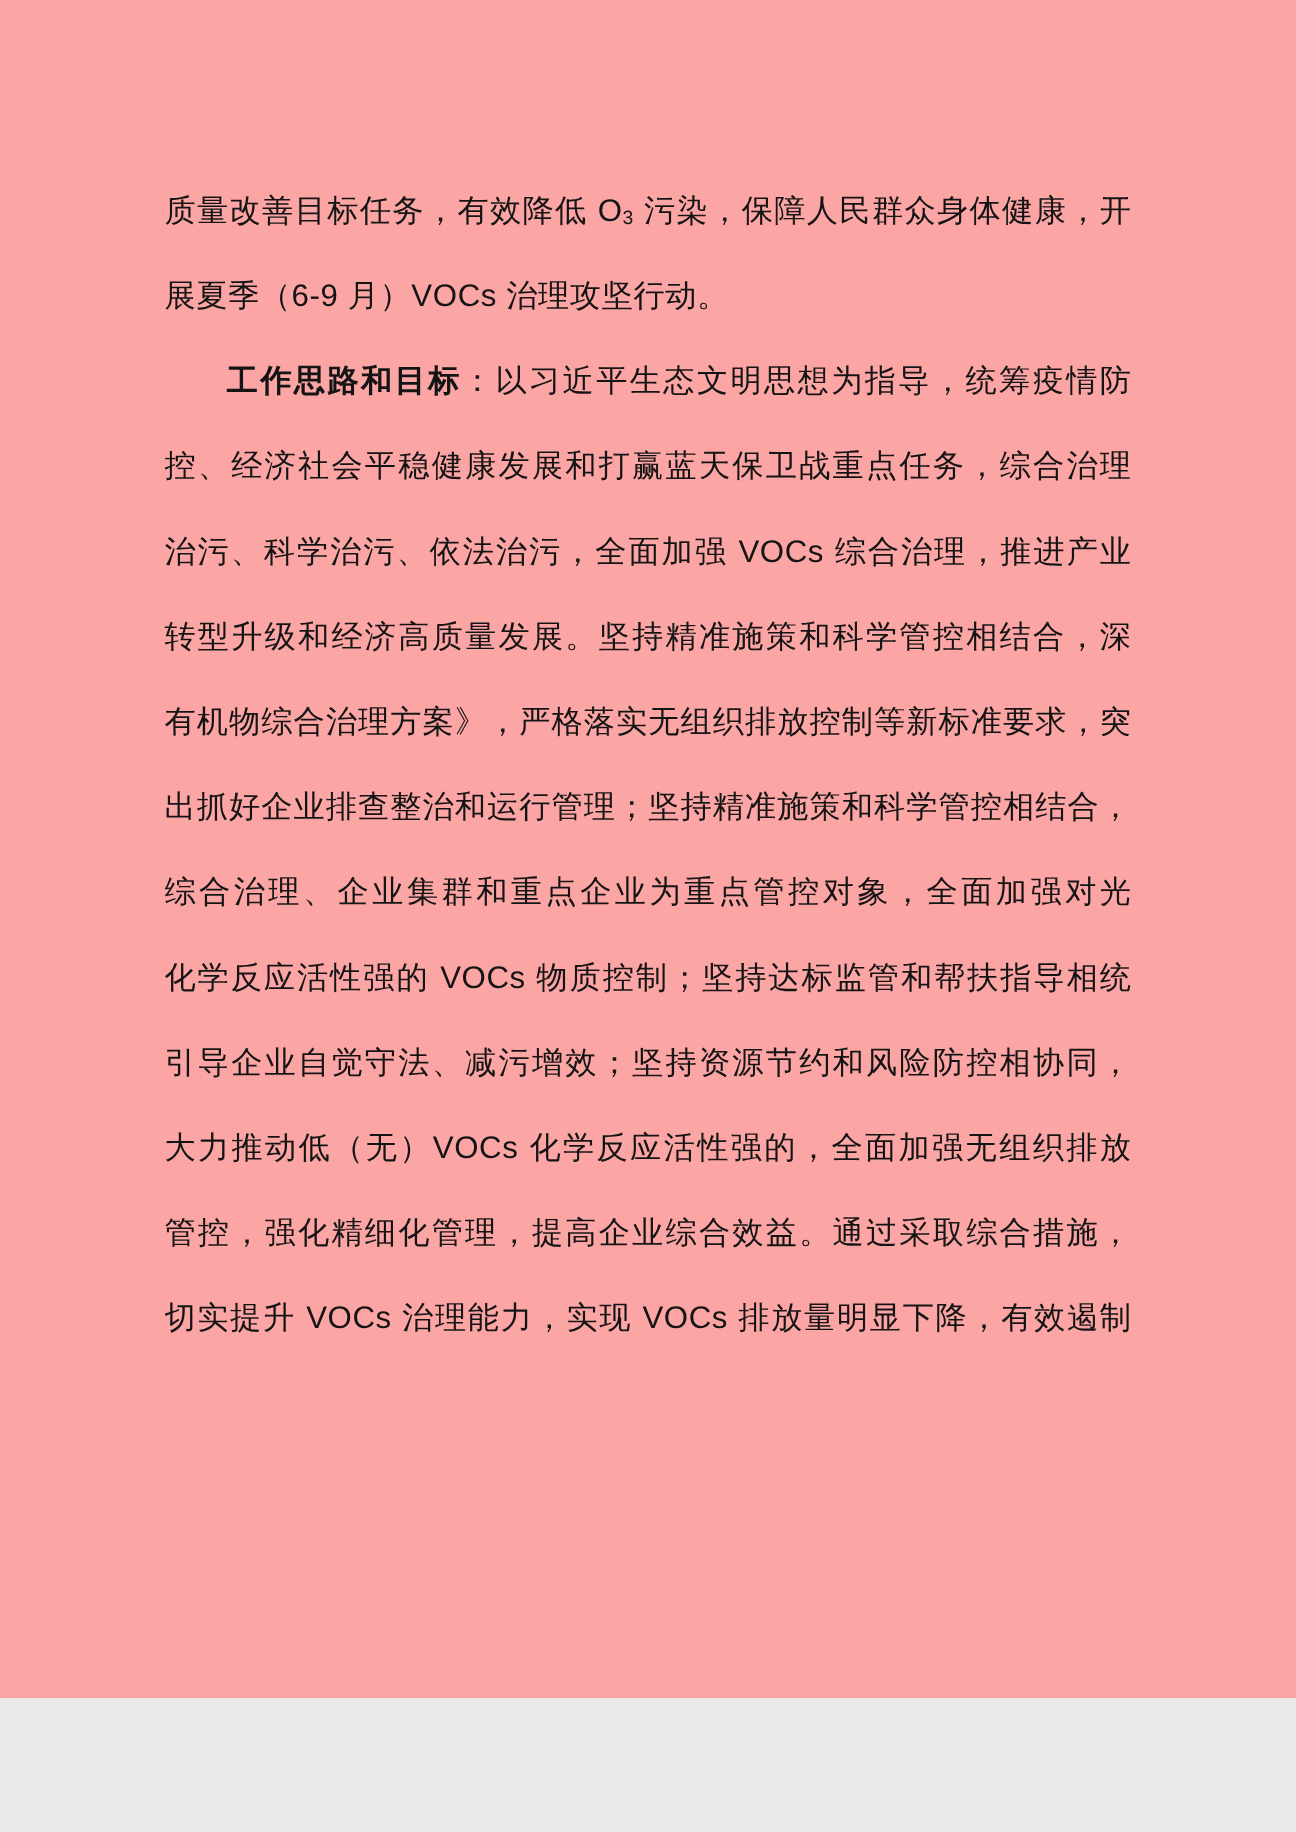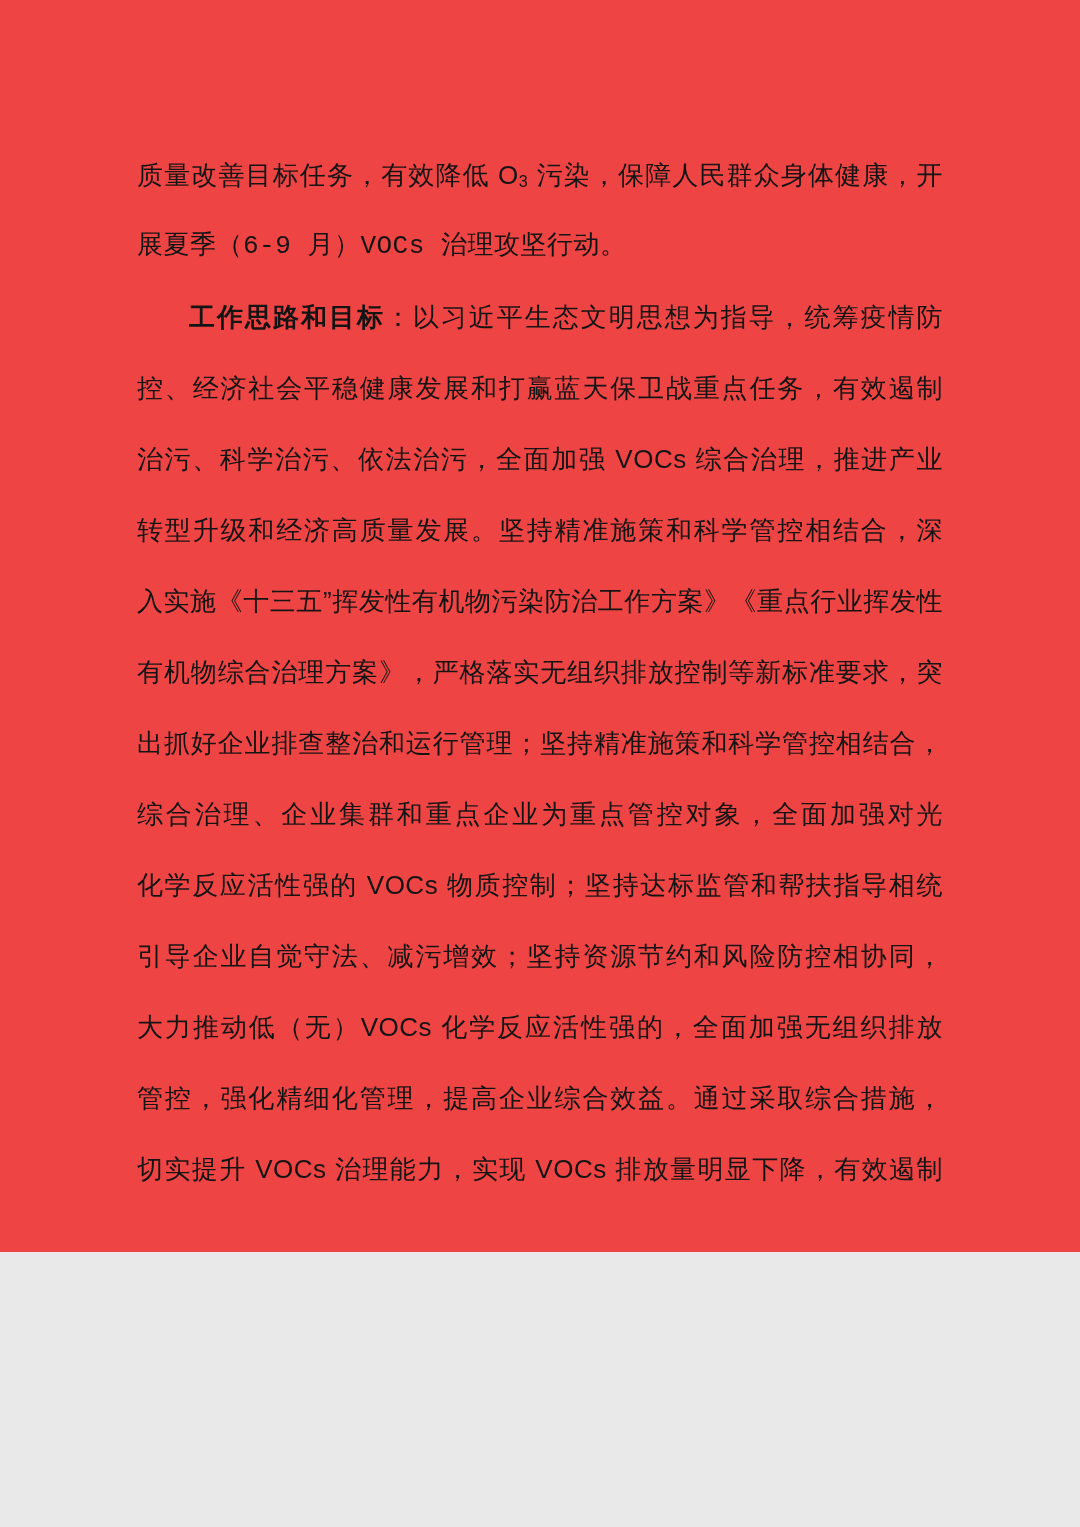--- a/index.html
+++ b/index.html
@@ -1,20 +1,20 @@
 <!DOCTYPE html>
 <html><head>
 <meta charset="utf-8">
 <style>
   html, body { margin: 0; padding: 0; background: #e9e9e9; }
   .page {
     position: relative;
     width: 1080px;
-    height: 1252px;
-    background: #ef4444;
+    height: 1415px;
+    background: #fca5a5;
     color: #141414;
     font-family: "Liberation Sans", sans-serif;
     overflow: hidden;
   }
   .body-text {
     position: absolute;
     left: 137px;
     top: 140px;
     width: 806px;
   }
@@ -24,21 +24,20 @@
     font-size: 26px;
     letter-spacing: 0.5px;
     text-align: justify;
     text-align-last: justify;
     text-justify: inter-character;
     white-space: nowrap;
   }
   .line.para-end {
     text-align: center;
     text-align-last: left;
-    font-family: Liberation Mono, monospace;
   }
   .line.indent { text-indent: 52px; }
   .line b { font-weight: bold; margin-top: 43px; }
   .line sub {
     font-size: 0.62em;
     vertical-align: -0.18em;
     line-height: 0;
   }
   .footer {
     position: absolute;
@@ -54,24 +53,23 @@
   }
 </style>
 </head>
 <body>
 
 <div class="page">
   <div class="body-text">
       <div class="line"><span>质量改善目标任务，有效降低 O</span><sub>3</sub><span> 污染，保障人民群众身体健康，开</span></div>
       <div class="line para-end"><span>展夏季（6-9 月）VOCs 治理攻坚行动。</span></div>
       <div class="line indent"><b>工作思路和目标</b><span>：以习近平生态文明思想为指导，统筹疫情防</span></div>
-      <div class="line"><span>控、经济社会平稳健康发展和打赢蓝天保卫战重点任务，有效遏制</span></div>
+      <div class="line"><span>控、经济社会平稳健康发展和打赢蓝天保卫战重点任务，综合治理</span></div>
       <div class="line"><span>治污、科学治污、依法治污，全面加强 VOCs 综合治理，推进产业</span></div>
       <div class="line"><span>转型升级和经济高质量发展。坚持精准施策和科学管控相结合，深</span></div>
-      <div class="line"><span>入实施《十三五”挥发性有机物污染防治工作方案》《重点行业挥发性</span></div>
       <div class="line"><span>有机物综合治理方案》，严格落实无组织排放控制等新标准要求，突</span></div>
       <div class="line"><span>出抓好企业排查整治和运行管理；坚持精准施策和科学管控相结合，</span></div>
       <div class="line"><span>综合治理、企业集群和重点企业为重点管控对象，全面加强对光</span></div>
       <div class="line"><span>化学反应活性强的 VOCs 物质控制；坚持达标监管和帮扶指导相统</span></div>
       <div class="line"><span>引导企业自觉守法、减污增效；坚持资源节约和风险防控相协同，</span></div>
       <div class="line"><span>大力推动低（无）VOCs 化学反应活性强的，全面加强无组织排放</span></div>
       <div class="line"><span>管控，强化精细化管理，提高企业综合效益。通过采取综合措施，</span></div>
       <div class="line"><span>切实提升 VOCs 治理能力，实现 VOCs 排放量明显下降，有效遏制</span></div>
     </div>
   <div class="footer">— 6 —</div>

